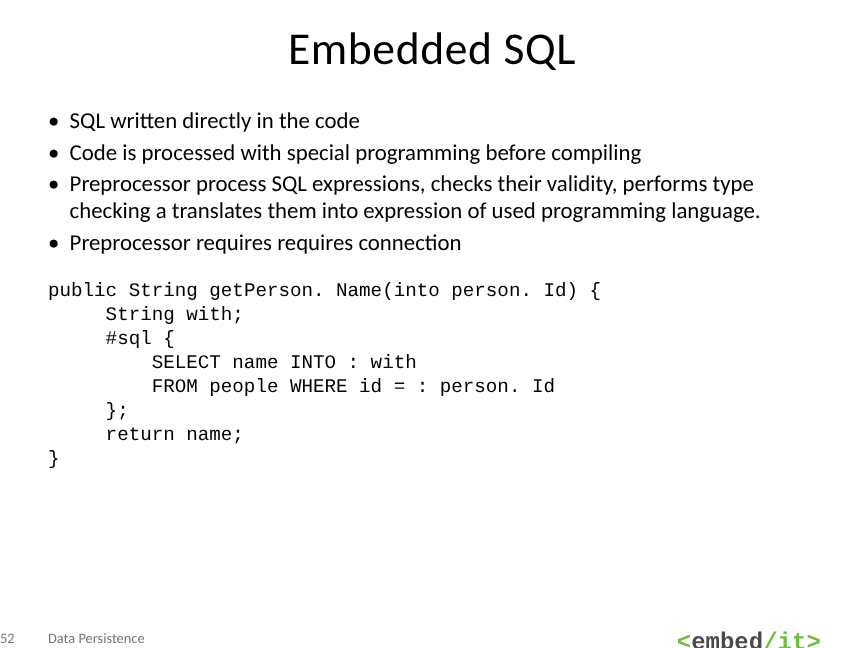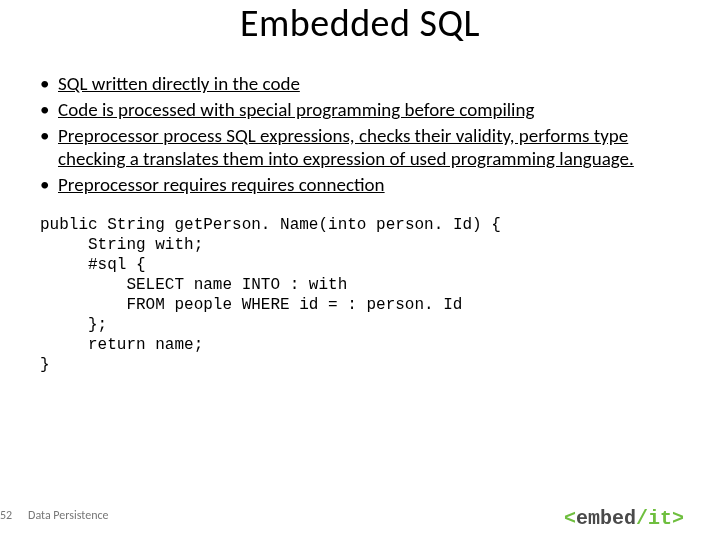--- a/index.html
+++ b/index.html
@@ -16,60 +16,60 @@
   .slide {
     width: 720px;
     height: 540px;
     position: relative;
     box-sizing: border-box;
   }
   .title {
     text-align: center;
     font-size: 38px;
     font-weight: 400;
+    margin-top: 18px;
     letter-spacing: 0.5px;
   }
   .bullets {
     margin: 26px 40px 0 40px;
     font-size: 19px;
     line-height: 1.25;
   }
   .bullets .item {
     display: flex;
     margin-bottom: 2px;
   }
   .bullets .dot {
     width: 18px;
     flex: 0 0 18px;
     text-align: left;
   }
   .bullets .txt {
     flex: 1;
-    text-decoration: underline;
   }
   .code {
     margin: 18px 40px 0 40px;
     font-family: "Courier New", Courier, monospace;
     font-size: 16px;
     line-height: 1.25;
     white-space: pre;
   }
   .code .kw { font-weight: normal; }
   .footer {
     position: absolute;
     bottom: 18px;
     left: 0;
     width: 100%;
     height: 24px;
     font-size: 12px;
     color: #777;
   }
   .footer-left {
     position: absolute;
-    left: 28px;
+    left: 40px;
     bottom: 0;
   }
   .footer-center {
     position: absolute;
     left: 0;
     right: 0;
     text-align: left;
     bottom: 0;
   }
   .logo {

